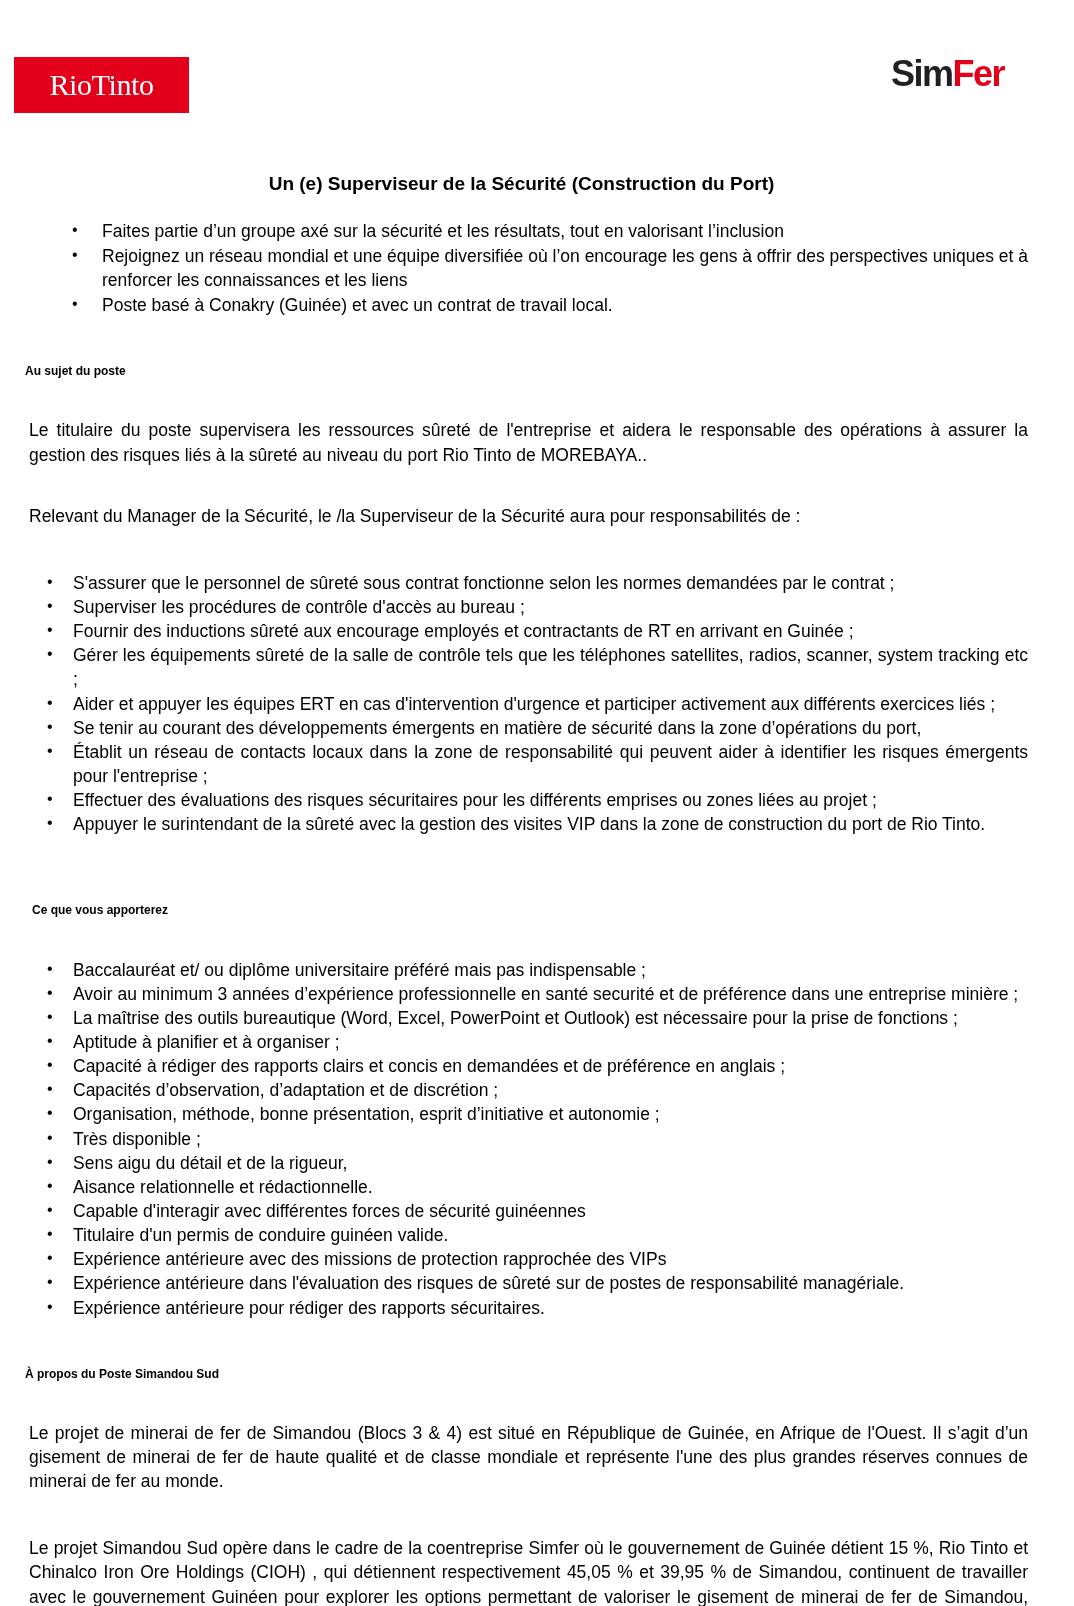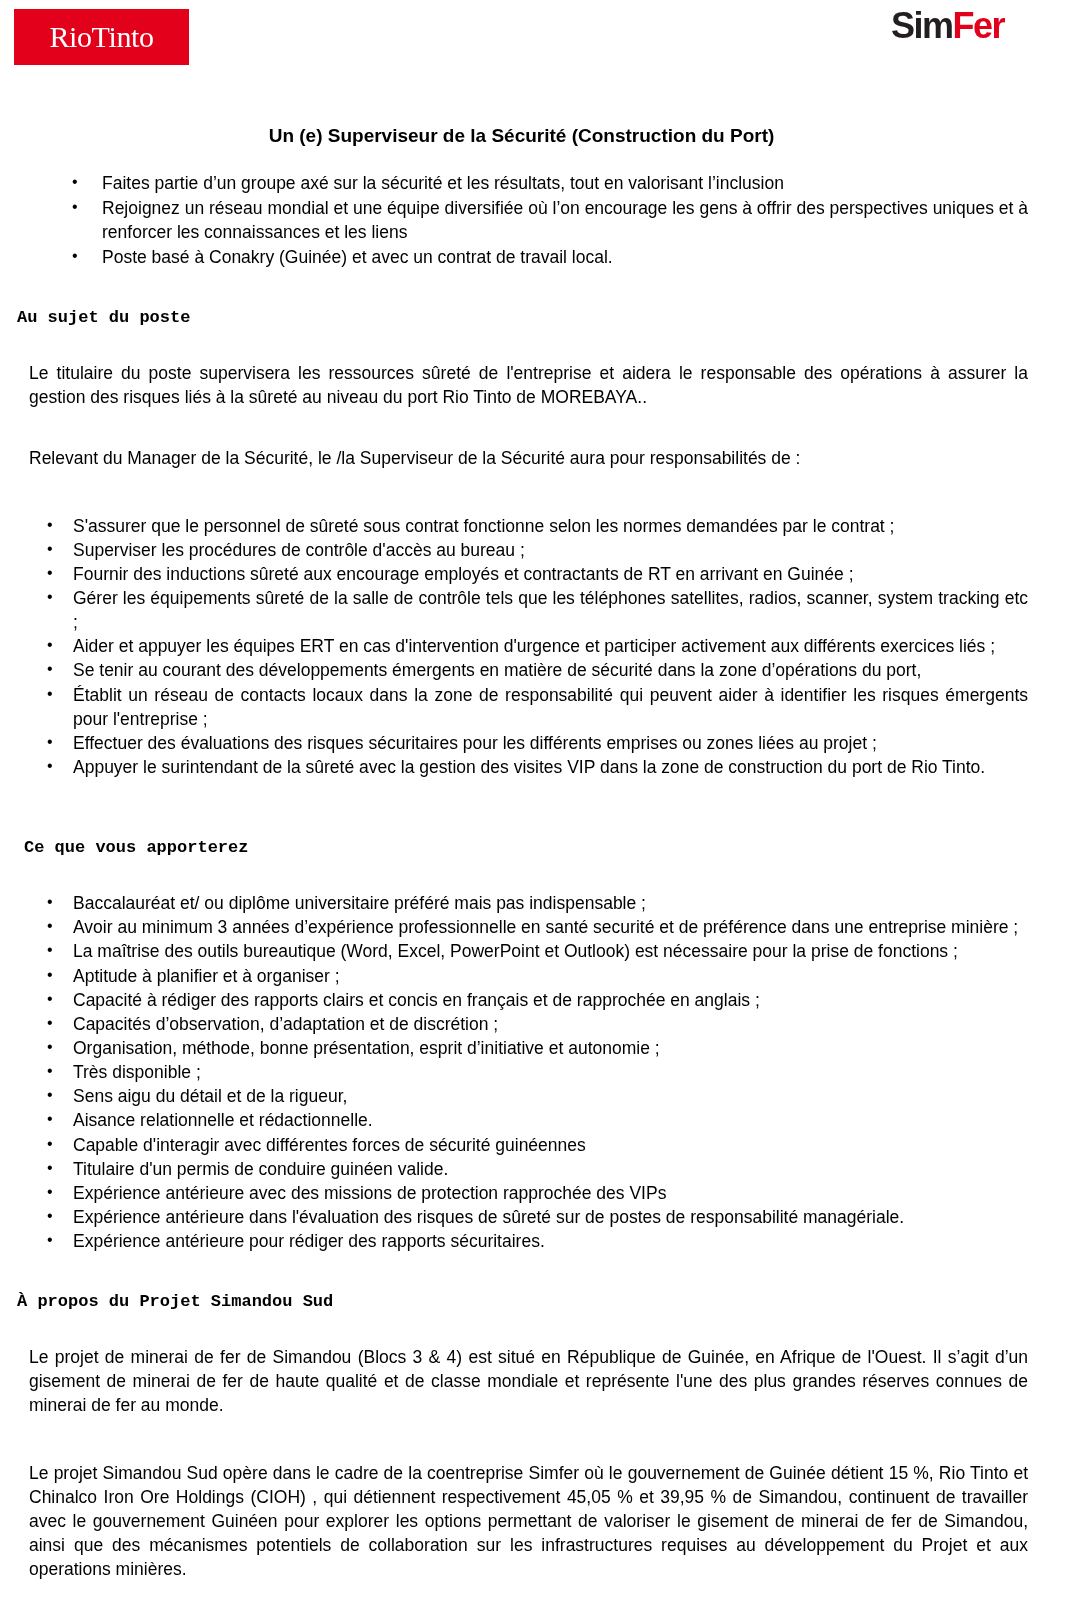--- a/index.html
+++ b/index.html
@@ -20,20 +20,21 @@
     width: 1074px;
     height: 1606px;
     box-sizing: border-box;
     padding: 0 34px 0 17px;
   }
 
   
   .header {
     position: relative;
     height: 78px;
+    margin-top: 48px;
   }
   .logo-riotinto {
     position: absolute;
     left: -3px;
     top: 9px;
     width: 175px;
     height: 56px;
     background: #e2001a;
     display: flex;
     align-items: center;
@@ -66,25 +67,24 @@
   .doc-title {
     text-align: center;
     font-weight: bold;
     font-size: 19px;
     margin: 46px 0 0 0;
     padding-right: 14px;
     line-height: 1.3;
   }
 
   h2.section-heading {
-    font-size: 17px;
+    font-size: 12px;
     font-weight: bold;
-    margin: 0;
+    margin: 8px;
     line-height: 1.35;
-    font-family: Liberation Mono, monospace;
   }
 
   p.para {
     font-size: 17.5px;
     line-height: 1.38;
     margin: 12px;
     text-align: justify;
   }
 
   ul.bullets {
@@ -175,34 +175,34 @@
 
   <div class="spacer-xl"></div>
 
   <h2 class="section-heading indent-heading">Ce que vous apporterez</h2>
   <div class="spacer-md"></div>
   <ul class="bullets list-bullets">
     <li>Baccalauréat et/ ou diplôme universitaire préféré mais pas indispensable ;</li>
     <li>Avoir au minimum 3 années d’expérience professionnelle en santé securité et de préférence dans une entreprise minière ;</li>
     <li>La maîtrise des outils bureautique (Word, Excel, PowerPoint et Outlook) est nécessaire pour la prise de fonctions ;</li>
     <li>Aptitude à planifier et à organiser ;</li>
-    <li>Capacité à rédiger des rapports clairs et concis en français et de rapprochée en anglais ;</li>
+    <li>Capacité à rédiger des rapports clairs et concis en demandées et de préférence en anglais ;</li>
     <li>Capacités d’observation, d’adaptation et de discrétion ;</li>
     <li>Organisation, méthode, bonne présentation, esprit d’initiative et autonomie ;</li>
     <li>Très disponible ;</li>
     <li>Sens aigu du détail et de la rigueur,</li>
     <li>Aisance relationnelle et rédactionnelle.</li>
     <li>Capable d'interagir avec différentes forces de sécurité guinéennes</li>
     <li>Titulaire d'un permis de conduire guinéen valide.</li>
     <li>Expérience antérieure avec des missions de protection rapprochée des VIPs</li>
     <li>Expérience antérieure dans l'évaluation des risques de sûreté sur de postes de responsabilité managériale.</li>
     <li>Expérience antérieure pour rédiger des rapports sécuritaires.</li>
   </ul>
 
   <div class="spacer-lg"></div>
 
-  <h2 class="section-heading">À propos du Projet Simandou Sud</h2>
+  <h2 class="section-heading">À propos du Poste Simandou Sud</h2>
   <div class="spacer-md"></div>
   <p class="para">Le projet de minerai de fer de Simandou (Blocs 3 &amp; 4) est situé en République de Guinée, en Afrique de l'Ouest. Il s’agit d’un gisement de minerai de fer de haute  qualité et de classe mondiale et représente l'une des plus grandes réserves connues de minerai de fer au monde.</p>
   <div class="spacer-md"></div>
   <p class="para">Le projet Simandou Sud opère dans le cadre de la coentreprise Simfer où le gouvernement de Guinée détient 15 %, Rio Tinto et Chinalco Iron Ore Holdings (CIOH) , qui détiennent respectivement 45,05 % et 39,95 % de Simandou, continuent de travailler avec le gouvernement Guinéen pour explorer les options permettant de valoriser le gisement de minerai de fer de Simandou, ainsi que des mécanismes potentiels de collaboration sur les infrastructures requises au développement du Projet et aux operations minières.</p>
 
 </div>
 
 </body></html>

